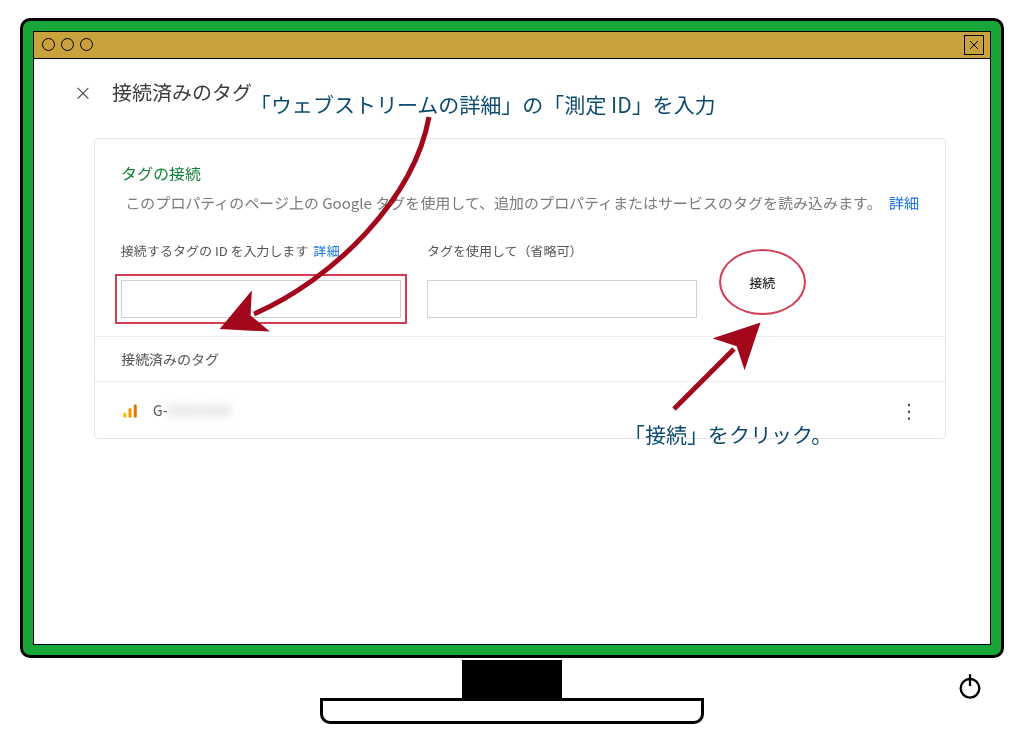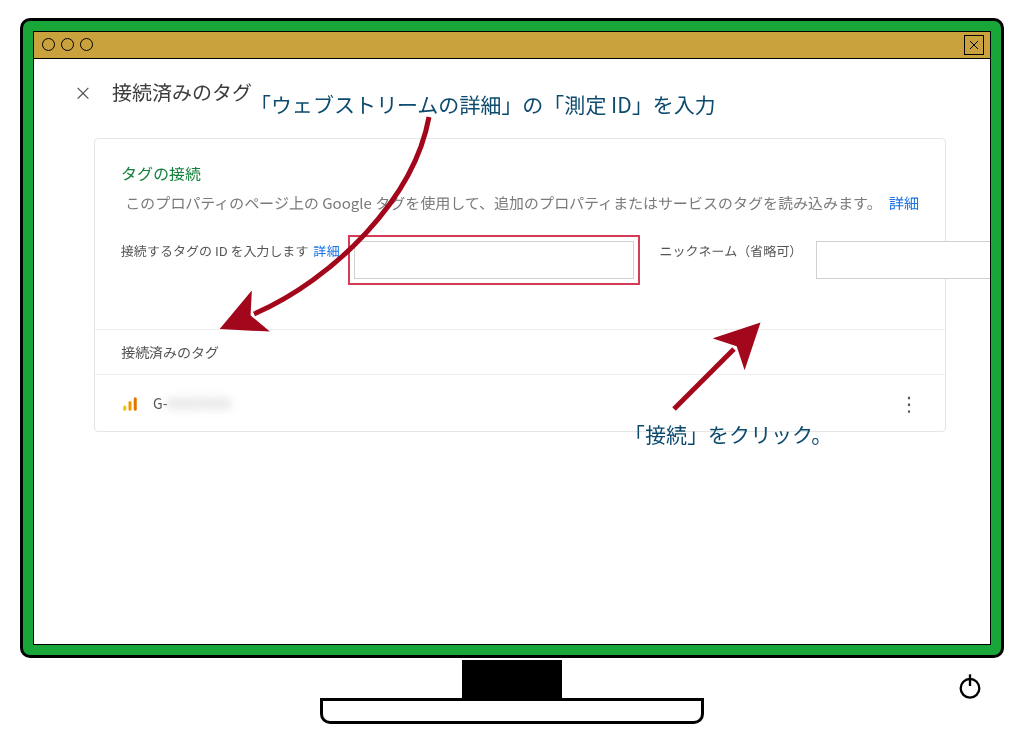--- a/index.html
+++ b/index.html
@@ -31,31 +31,31 @@
   .panel-close{font-size:18px;color:#555;cursor:pointer;}
   .panel-title{font-size:20px;color:#3c3c3c;}
 
   .card{margin:24px 44px 0 60px;background:#fff;border:1px solid #e5e5e5;border-radius:4px;}
   .card-inner{padding:22px 26px 18px 26px;}
   .sec-title{font-size:16px;color:#15803d;margin-bottom:6px;}
   .sec-desc{font-size:15px;color:#7a7a7a;line-height:1.6;text-align:right;}
   .sec-desc a{color:#1a73e8;text-decoration:none;margin-left:4px;}
 
   .form-row{display:flex;align-items:flex-start;gap:26px;margin-top:26px;}
-  .fld{display:flex;flex-direction:row;gap:14px;}
+  .fld{display:flex;flex-direction:column;gap:20px;}
   .fld-label{font-size:13px;color:#555;white-space:nowrap;}
   .fld-label a{color:#1a73e8;text-decoration:none;margin-left:2px;}
   .text-input{height:38px;border:1px solid #d0d0d0;background:#fff;box-sizing:border-box;padding:0 10px;font-size:14px;}
   .id-wrap{position:relative;width:280px;}
   .id-wrap .text-input{width:100%;}
   .hi-box{position:absolute;left:-6px;top:-6px;right:-6px;bottom:-6px;border:2px solid #d43d55;pointer-events:none;}
   .nick-input{width:270px;}
   .connect-btn{
-    width:58px;height:58px;border-radius:50%;display:flex;align-items:center;justify-content:center;
-    font-size:13px;color:#737373;cursor:pointer;user-select:none;position:relative;
+    width:79px;height:58px;border-radius:50%;display:flex;align-items:center;justify-content:center;
+    font-size:13px;color:#000000;cursor:pointer;user-select:none;position:relative;
   }
   .hi-ring{position:absolute;left:-4px;top:-4px;right:-4px;bottom:-4px;border:2px solid #d43d55;border-radius:50%;pointer-events:none;}
 
   .sub-hdr{padding:12px 26px;border-top:1px solid #eee;border-bottom:1px solid #eee;font-size:14px;color:#555;}
   .tag-row{display:flex;align-items:center;gap:14px;padding:18px 26px;}
   .ga-logo{width:18px;height:18px;}
   .tag-id{font-size:14px;color:#555;}
   .blur{filter:blur(4px);color:#bbb;}
   .kebab{margin-left:auto;color:#555;font-size:20px;letter-spacing:0;cursor:pointer;line-height:1;}
 
@@ -106,21 +106,21 @@
                   <span>接続するタグの ID を入力します</span>
                   <a href="#">詳細</a>
                 </div>
                 <div class="id-wrap">
                   <input class="text-input" type="text" value="" style="">
                   <div class="hi-box"></div>
                 </div>
               </div>
 
               <div class="fld">
-                <div class="fld-label">ニックネーム（省略可）</div>
+                <div class="fld-label">タグを使用して（省略可）</div>
                 <input class="text-input nick-input" type="text" value="" style="">
               </div>
 
               <div style="padding-top:12px;">
                 <div class="connect-btn">
                   <span>接続</span>
                   <div class="hi-ring"></div>
                 </div>
               </div>
             </div>

